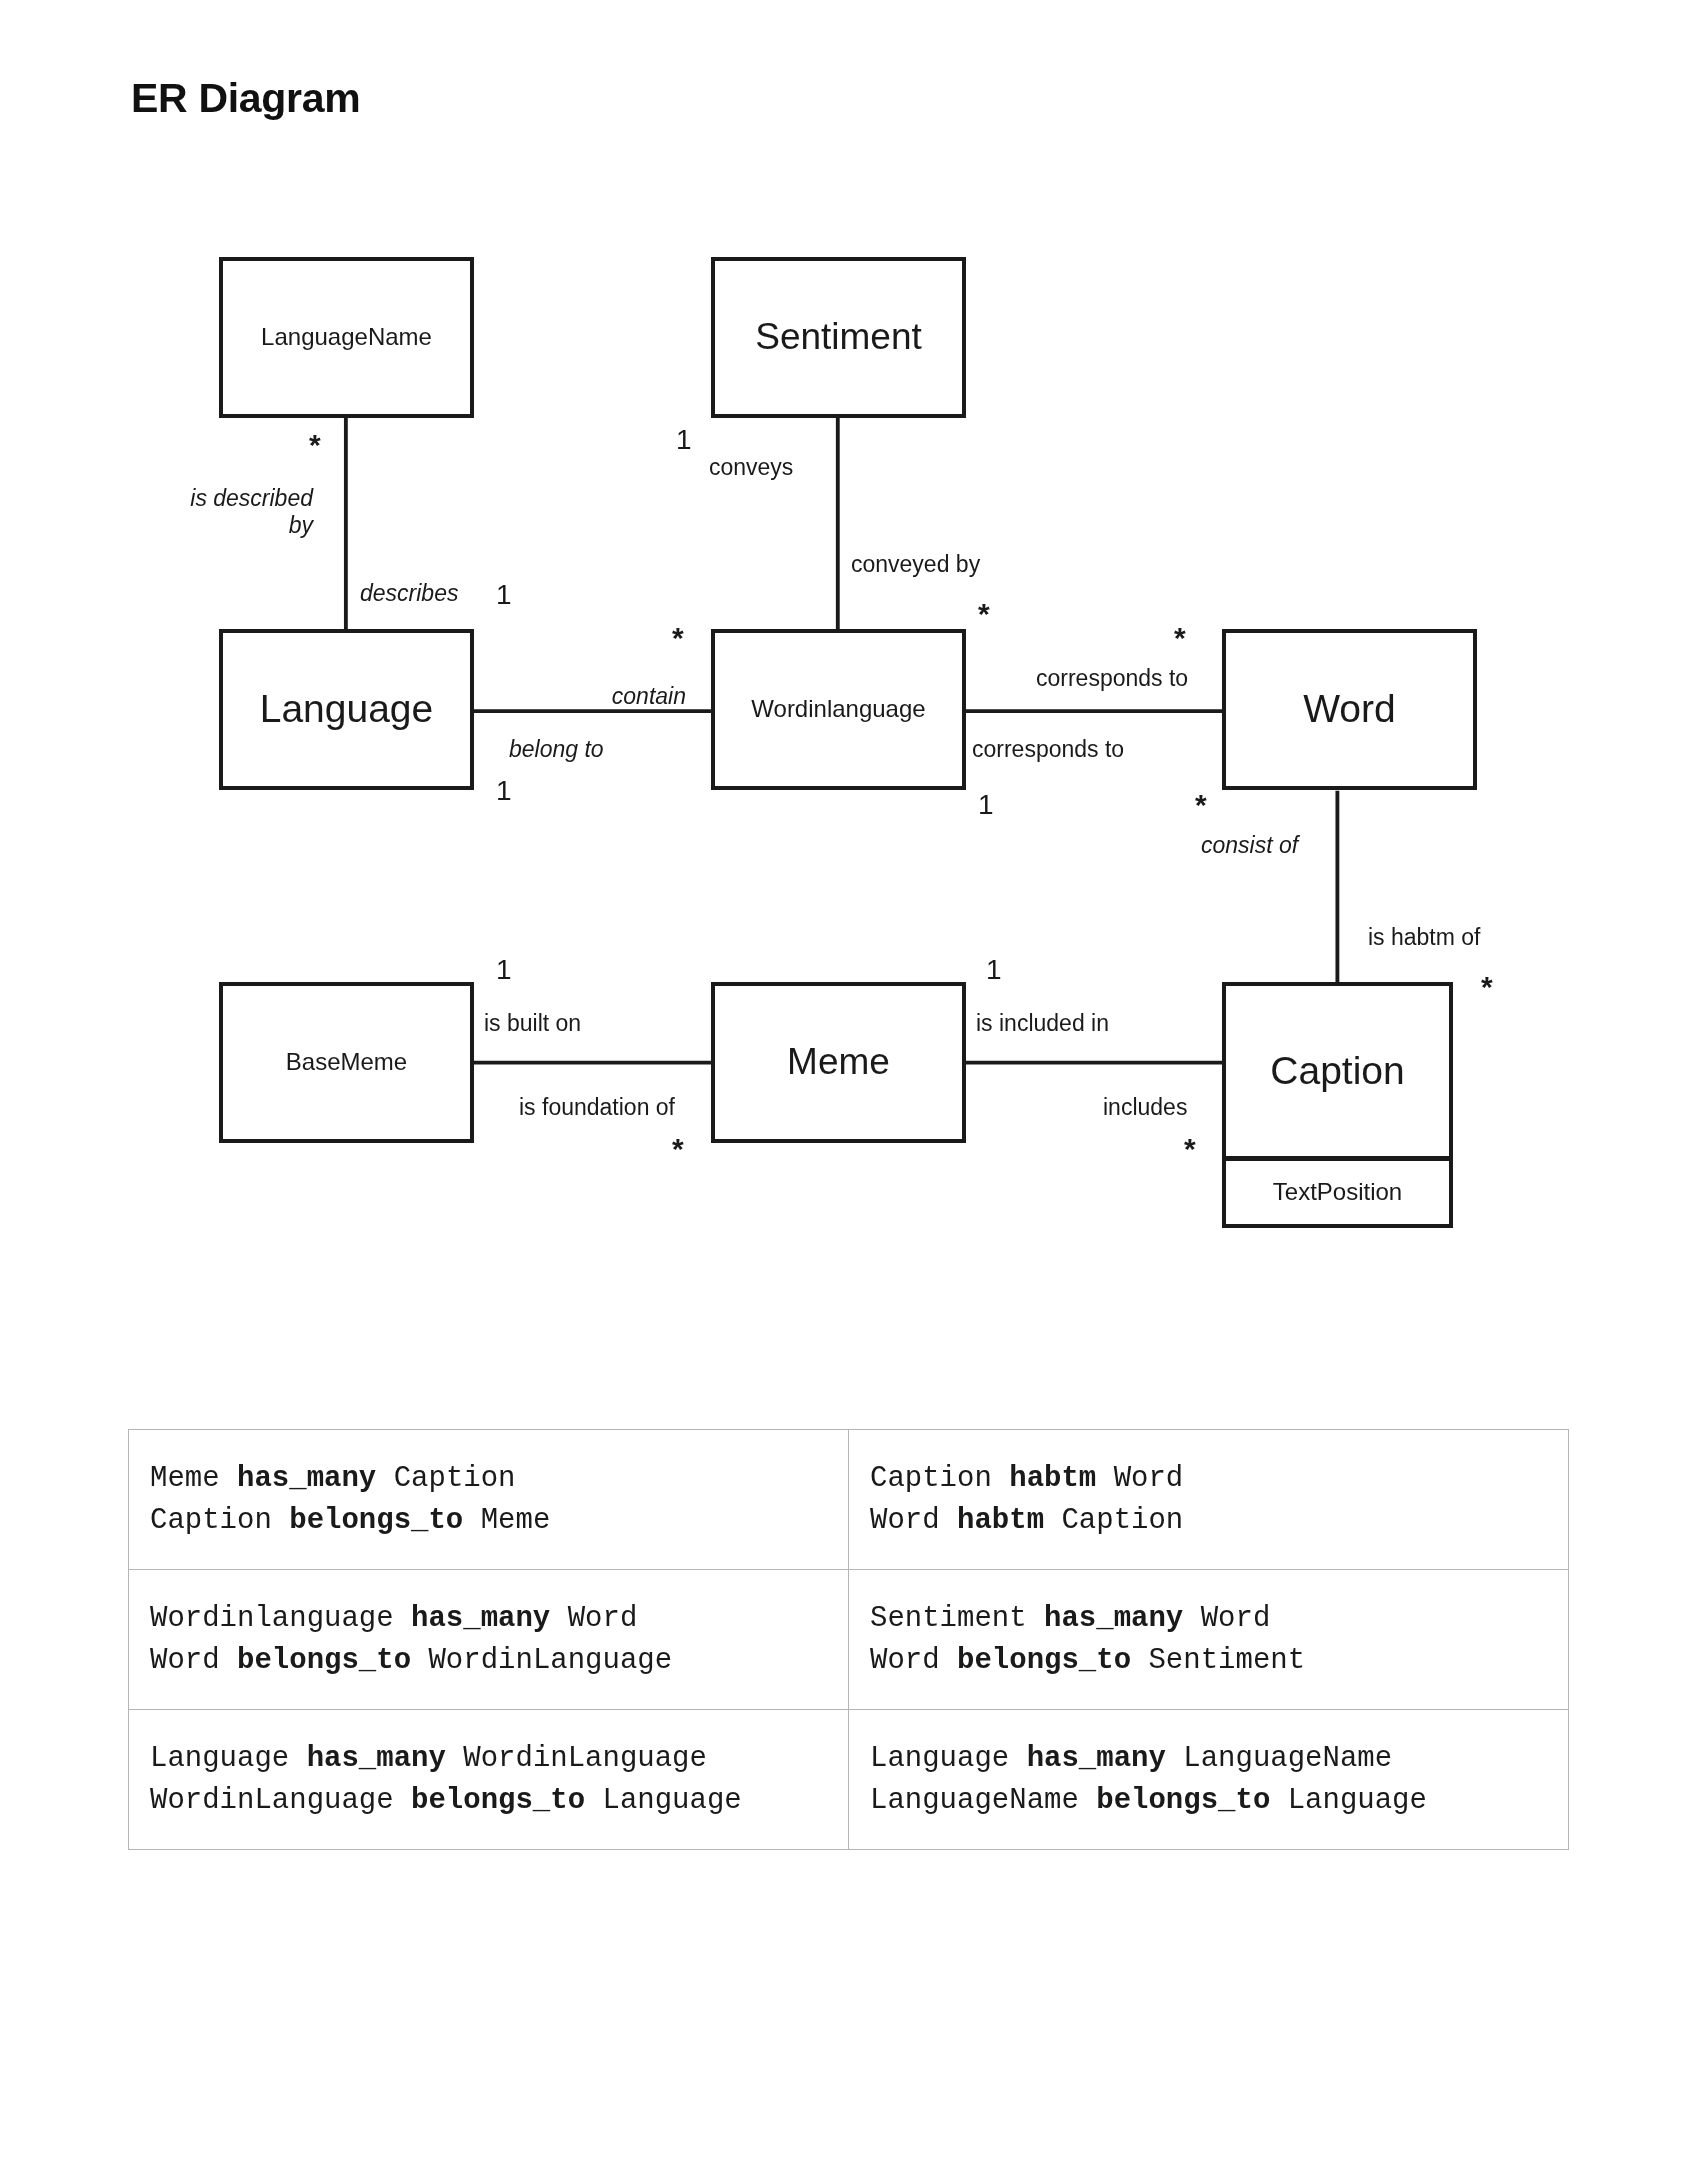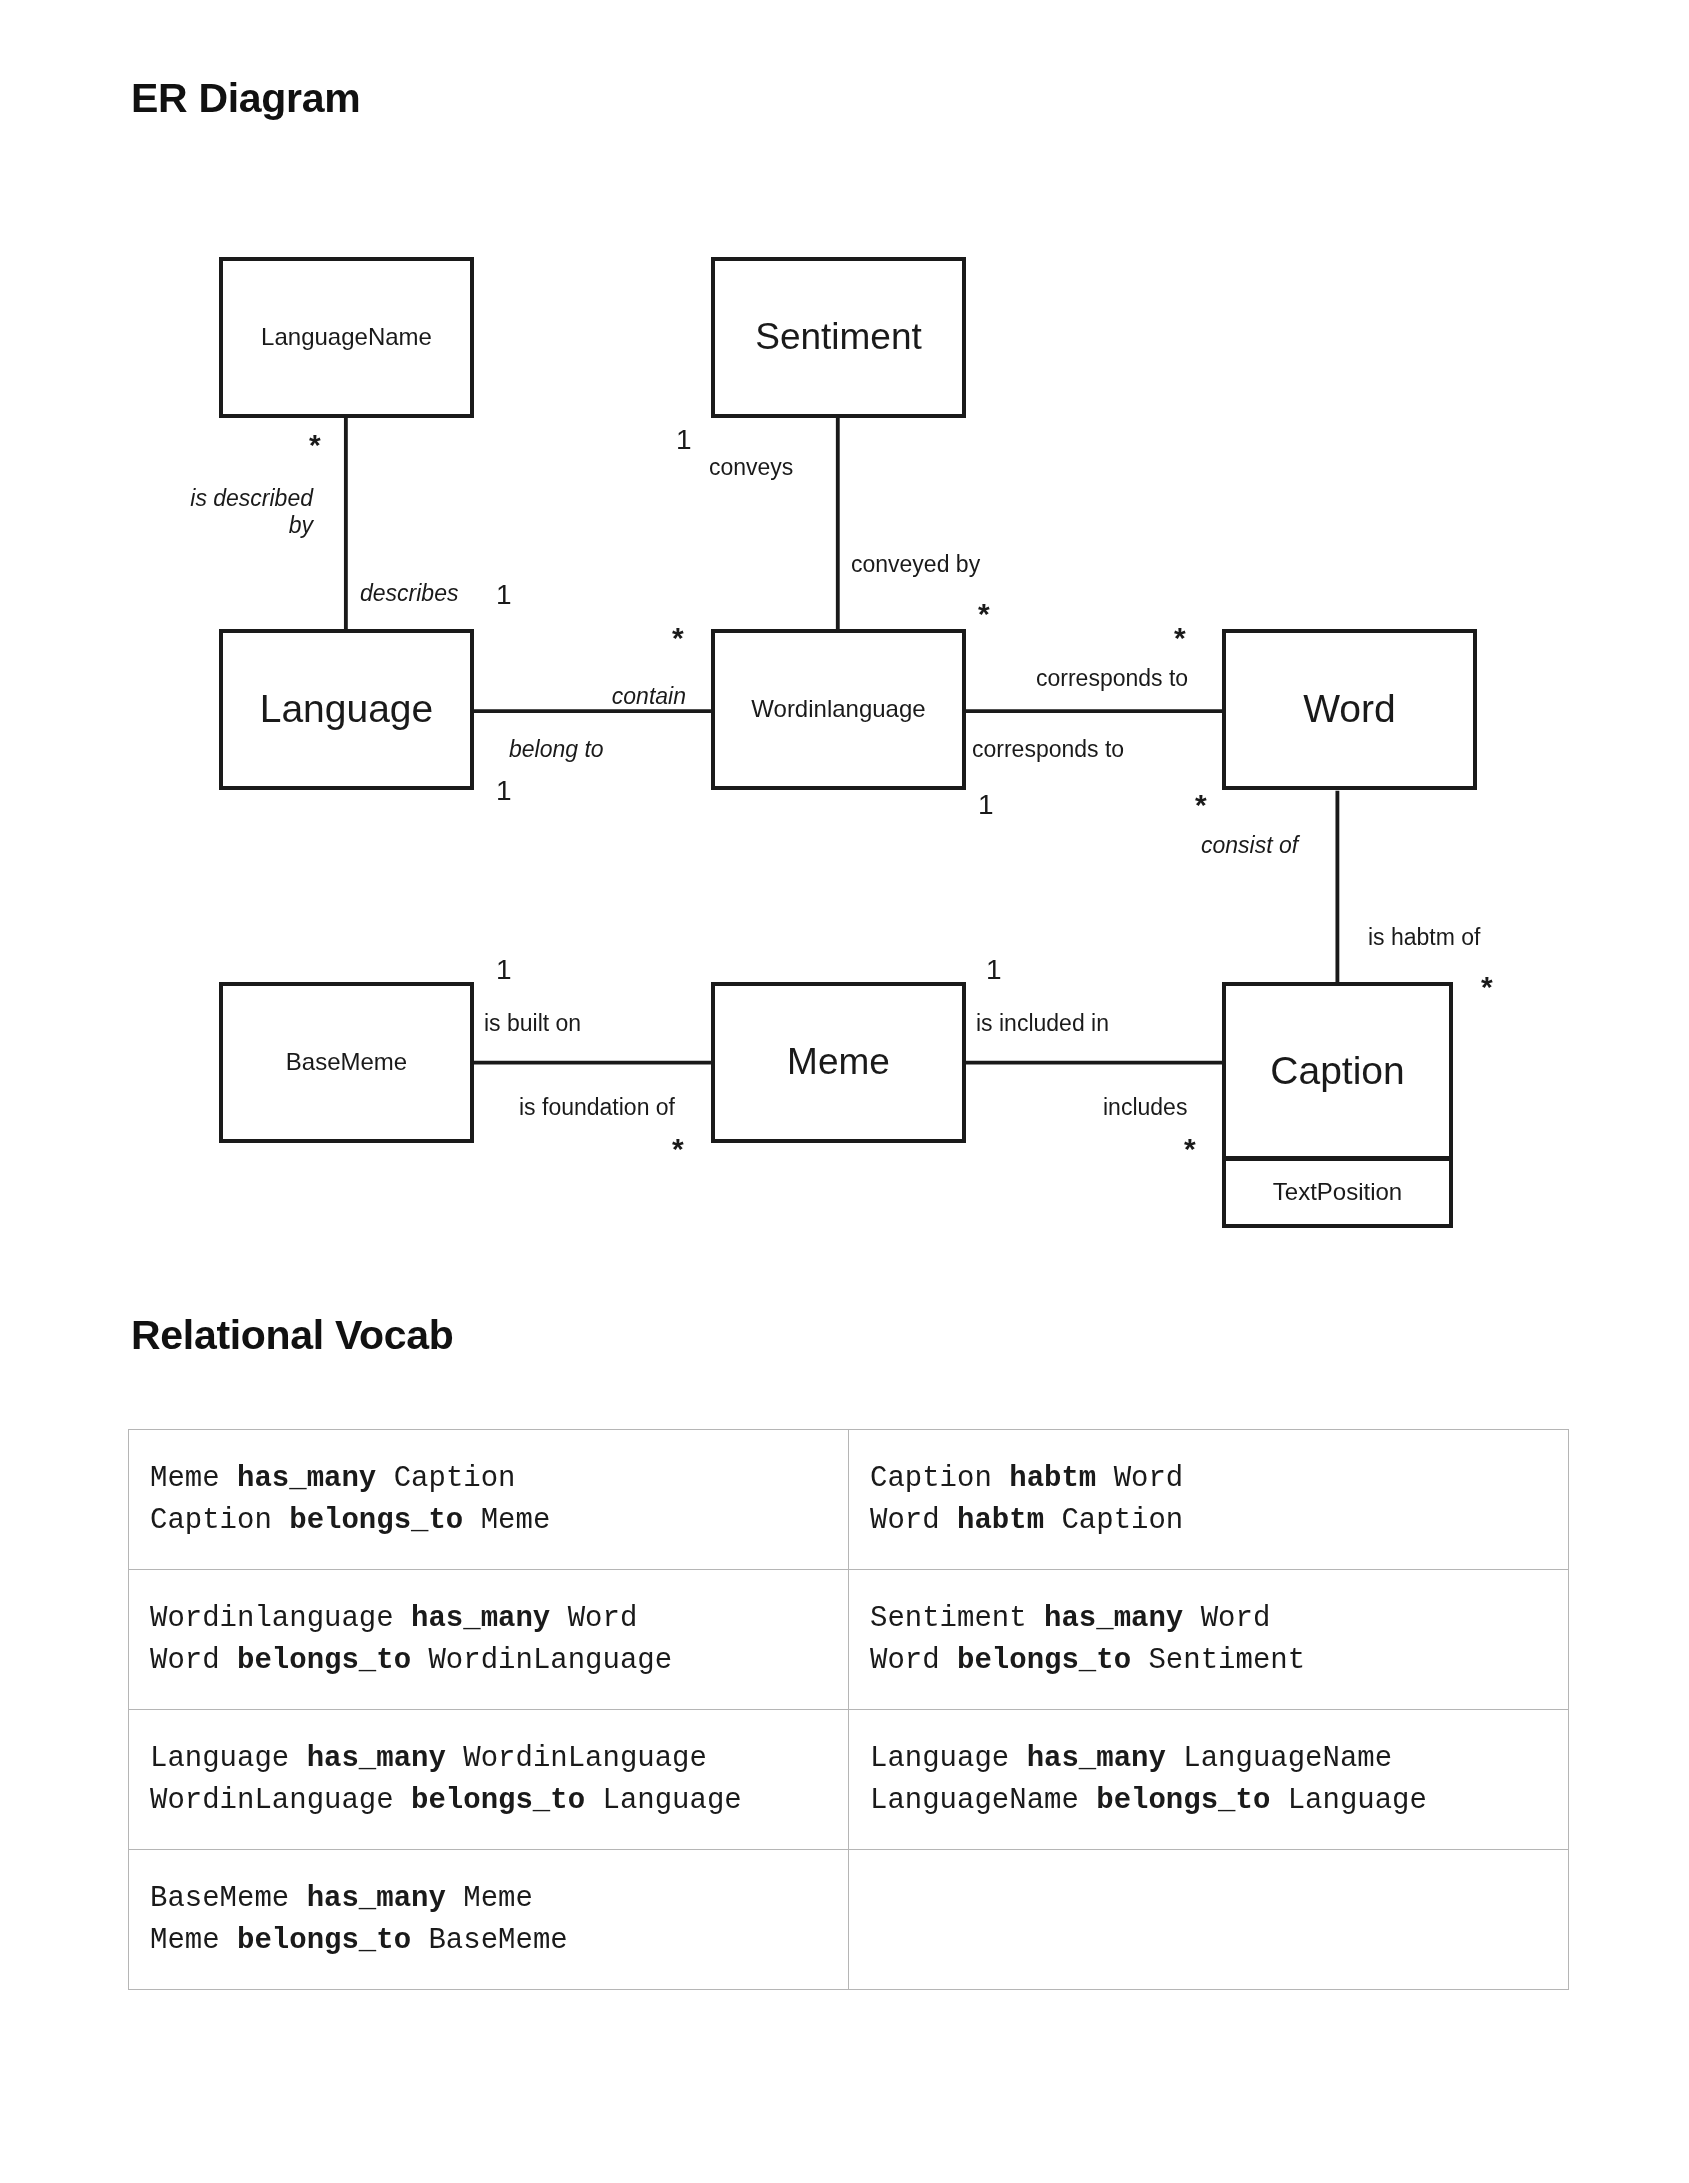--- a/index.html
+++ b/index.html
@@ -210,21 +210,20 @@
     <div class="ann" style="left:519px; top:1094px;">is foundation of</div>
     <div class="ann star" style="left:672px; top:1134px;">*</div>
 
     <div class="ann card" style="left:986px; top:953px;">1</div>
     <div class="ann" style="left:976px; top:1010px;">is included in</div>
     <div class="ann" style="left:1103px; top:1094px;">includes</div>
     <div class="ann star" style="left:1184px; top:1134px;">*</div>
 
   </div>
 
-  <h1 class="section-title" id="vocab-title">Relational Vocab</h1>
 
   <table id="vocab-table">
     <tbody>
         <tr>
           <td>
             <span class="vline"><span>Meme</span> <span class="kw">has_many</span> <span>Caption</span></span>
             <span class="vline"><span>Caption</span> <span class="kw">belongs_to</span> <span>Meme</span></span>
           </td>
           <td>
             <span class="vline"><span>Caption</span> <span class="kw">habtm</span> <span>Word</span></span>
@@ -244,24 +243,17 @@
         <tr>
           <td>
             <span class="vline"><span>Language</span> <span class="kw">has_many</span> <span>WordinLanguage</span></span>
             <span class="vline"><span>WordinLanguage</span> <span class="kw">belongs_to</span> <span>Language</span></span>
           </td>
           <td>
             <span class="vline"><span>Language</span> <span class="kw">has_many</span> <span>LanguageName</span></span>
             <span class="vline"><span>LanguageName</span> <span class="kw">belongs_to</span> <span>Language</span></span>
           </td>
         </tr>
-        <tr>
-          <td>
-            <span class="vline"><span>BaseMeme</span> <span class="kw">has_many</span> <span>Meme</span></span>
-            <span class="vline"><span>Meme</span> <span class="kw">belongs_to</span> <span>BaseMeme</span></span>
-          </td>
-          <td class="empty"></td>
-        </tr>
       </tbody>
   </table>
 
 </div>
 
 
 </body></html>

